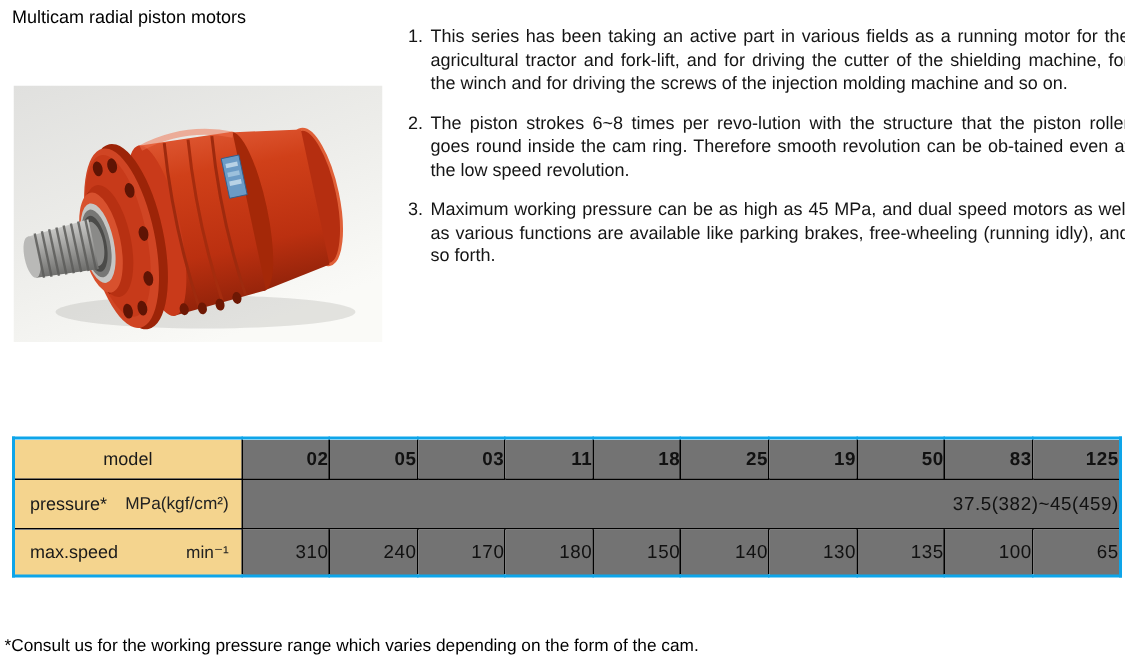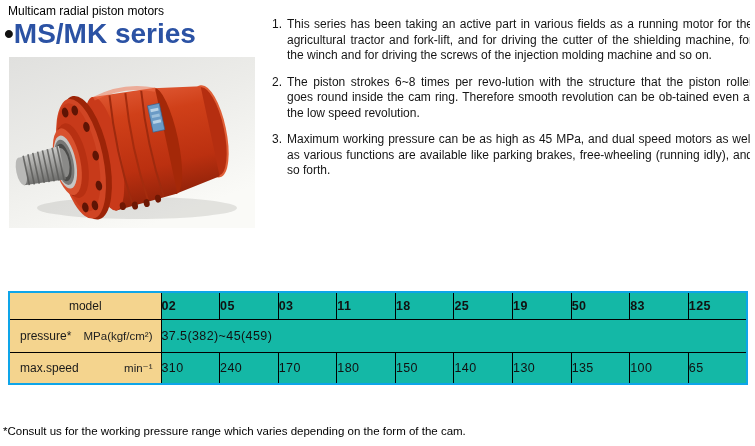--- a/index.html
+++ b/index.html
@@ -81,22 +81,22 @@
     padding: 0 8px 0 10px;
   }
   .spec-table th.lbl .lblwrap {
     display: flex;
     justify-content: space-between;
     align-items: center;
     width: 100%;
   }
   .spec-table th.lbl.center { text-align: center; padding: 0; }
   .spec-table td {
-    background: #14b8a6;
-    text-align: left;
+    background: #737373;
+    text-align: right;
     color: #111;
     font-size: 12.5px;
     letter-spacing: 0.4px;
   }
   .spec-table td.mh { font-weight: bold; font-size: 12.5px; }
   .row-model  { height: 27px; }
   .row-disp   { height: 37px; }
   .row-press  { height: 33px; }
   .row-speed  { height: 32px; padding-left: 44px; }
   .unit { font-size: 11.5px; color: #222; }
@@ -108,23 +108,20 @@
     font-size: 11.5px;
     color: #000;
   }
 </style>
 </head>
 <body>
 
 <div class="page">
 
   <div class="eyebrow">Multicam radial piston motors</div>
-  <div class="series-line">
-    <span class="bullet">•</span><span class="series-title">MS/MK series</span>
-  </div>
 
   <div class="photo">
     <svg viewBox="0 0 246 171" width="246" height="171">
       <defs>
         <linearGradient id="bgGrad" x1="0" y1="0" x2="0.55" y2="1">
           <stop offset="0" stop-color="#e0e0de"></stop>
           <stop offset="0.5" stop-color="#ecece9"></stop>
           <stop offset="1" stop-color="#fafaf7"></stop>
         </linearGradient>
         <linearGradient id="redV" x1="0" y1="0" x2="0" y2="1">

